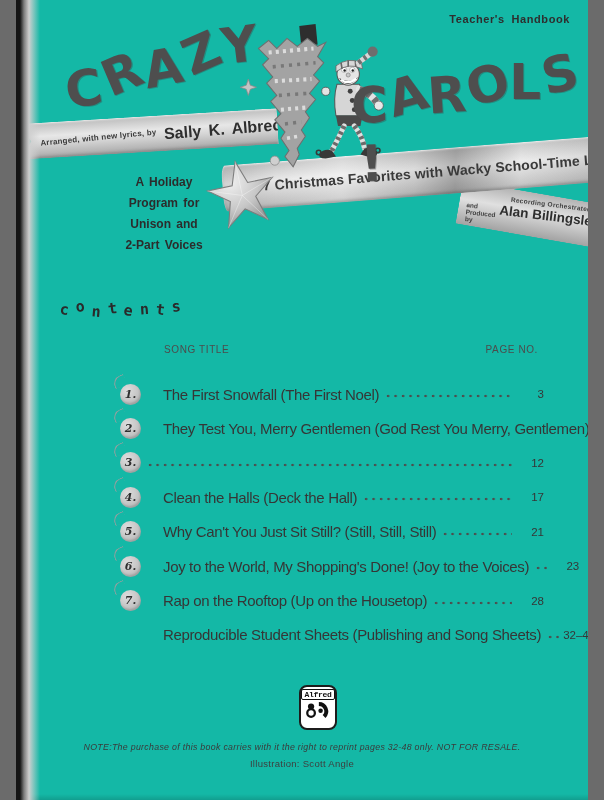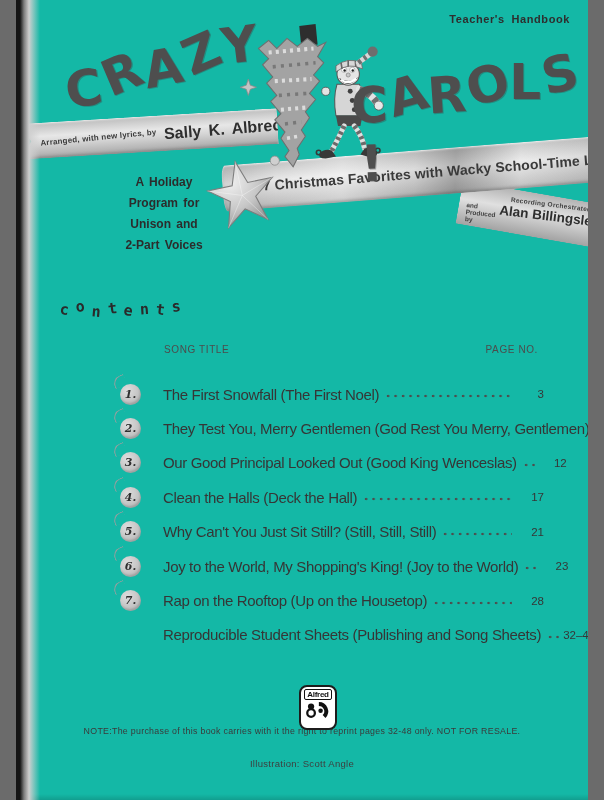--- a/index.html
+++ b/index.html
@@ -84,27 +84,27 @@
   .leader{flex:1 1 0;min-width:12px;height:12px;margin:0 4px 0 6px;align-self:center;
     background-image:radial-gradient(circle at 3px 8px,#4d4d4d 1.1px,rgba(0,0,0,0) 1.6px);
     background-size:7.5px 12px;background-repeat:repeat-x;}
   .page-no{flex:0 0 auto;min-width:28px;text-align:right;font-size:11.5px;color:#363636;white-space:nowrap;}
 
   
   .alfred-logo{position:absolute;left:283px;top:685px;width:38px;height:45px;z-index:6;
     border:2.5px solid #1c1c1c;border-radius:8px;box-sizing:border-box;
     display:flex;flex-direction:column;align-items:center;padding-top:2px;background:#fff;}
   .logo-word{font-size:8px;font-weight:800;color:#111;border:1.2px solid #111;border-radius:2px;
-    padding:0 2px;line-height:9px;letter-spacing:-.3px;}
+    padding:0 2px;line-height:9px;letter-spacing:-.3px;font-family:Liberation Mono, monospace;}
   .logo-glyph{margin-top:1px;}
   .footer-line{position:absolute;left:0;right:0;text-align:center;color:#3e3e3e;letter-spacing:.3px;}
   .copyright1{top:733px;font-size:9.5px;}
   .copyright2{top:746px;font-size:9.5px;}
   .illus-credit{top:758px;font-size:9.5px;}
-  .note{top:726px;font-size:8.8px;color:#3a3a3a;}
+  .note{top:742px;font-size:8.8px;font-style:italic;color:#3a3a3a;}
 </style>
 </head>
 <body>
 
 <div class="page">
   <div class="edge-left"></div>
   <div class="edge-bottom"></div>
 
   <div class="handbook">Teacher's Handbook</div>
 
@@ -223,39 +223,38 @@
         <span class="page-no">3</span>
       </div>
       <div class="toc-row">
         <span class="orn">2.</span>
         <span class="row-title">They Test You, Merry Gentlemen (God Rest You Merry, Gentlemen)</span>
         <span class="leader"></span>
         <span class="page-no">8</span>
       </div>
       <div class="toc-row">
         <span class="orn">3.</span>
-        <span class="row-title">Our Good Principal Looked Out (Good King Wenceslas)</span>
         <span class="leader"></span>
         <span class="page-no">12</span>
       </div>
       <div class="toc-row">
         <span class="orn">4.</span>
         <span class="row-title">Clean the Halls (Deck the Hall)</span>
         <span class="leader"></span>
         <span class="page-no">17</span>
       </div>
       <div class="toc-row">
         <span class="orn">5.</span>
         <span class="row-title">Why Can't You Just Sit Still? (Still, Still, Still)</span>
         <span class="leader"></span>
         <span class="page-no">21</span>
       </div>
       <div class="toc-row">
         <span class="orn">6.</span>
-        <span class="row-title">Joy to the World, My Shopping's King! (Joy to the World)</span>
+        <span class="row-title">Joy to the World, My Shopping's Done! (Joy to the Voices)</span>
         <span class="leader"></span>
         <span class="page-no">23</span>
       </div>
       <div class="toc-row">
         <span class="orn">7.</span>
         <span class="row-title">Rap on the Rooftop (Up on the Housetop)</span>
         <span class="leader"></span>
         <span class="page-no">28</span>
       </div>
       <div class="toc-row">

